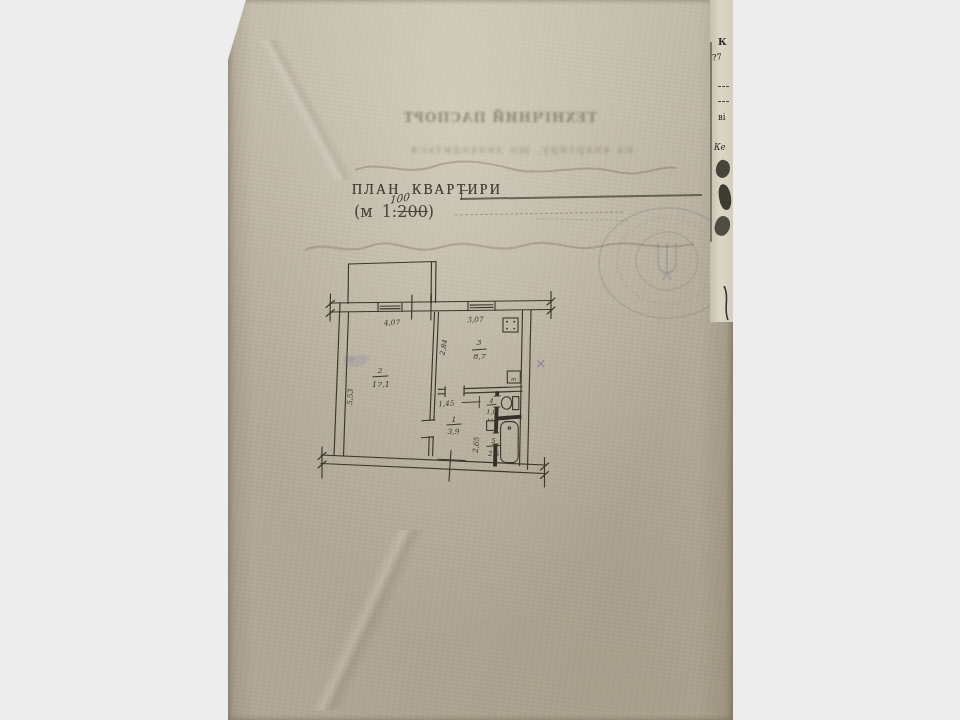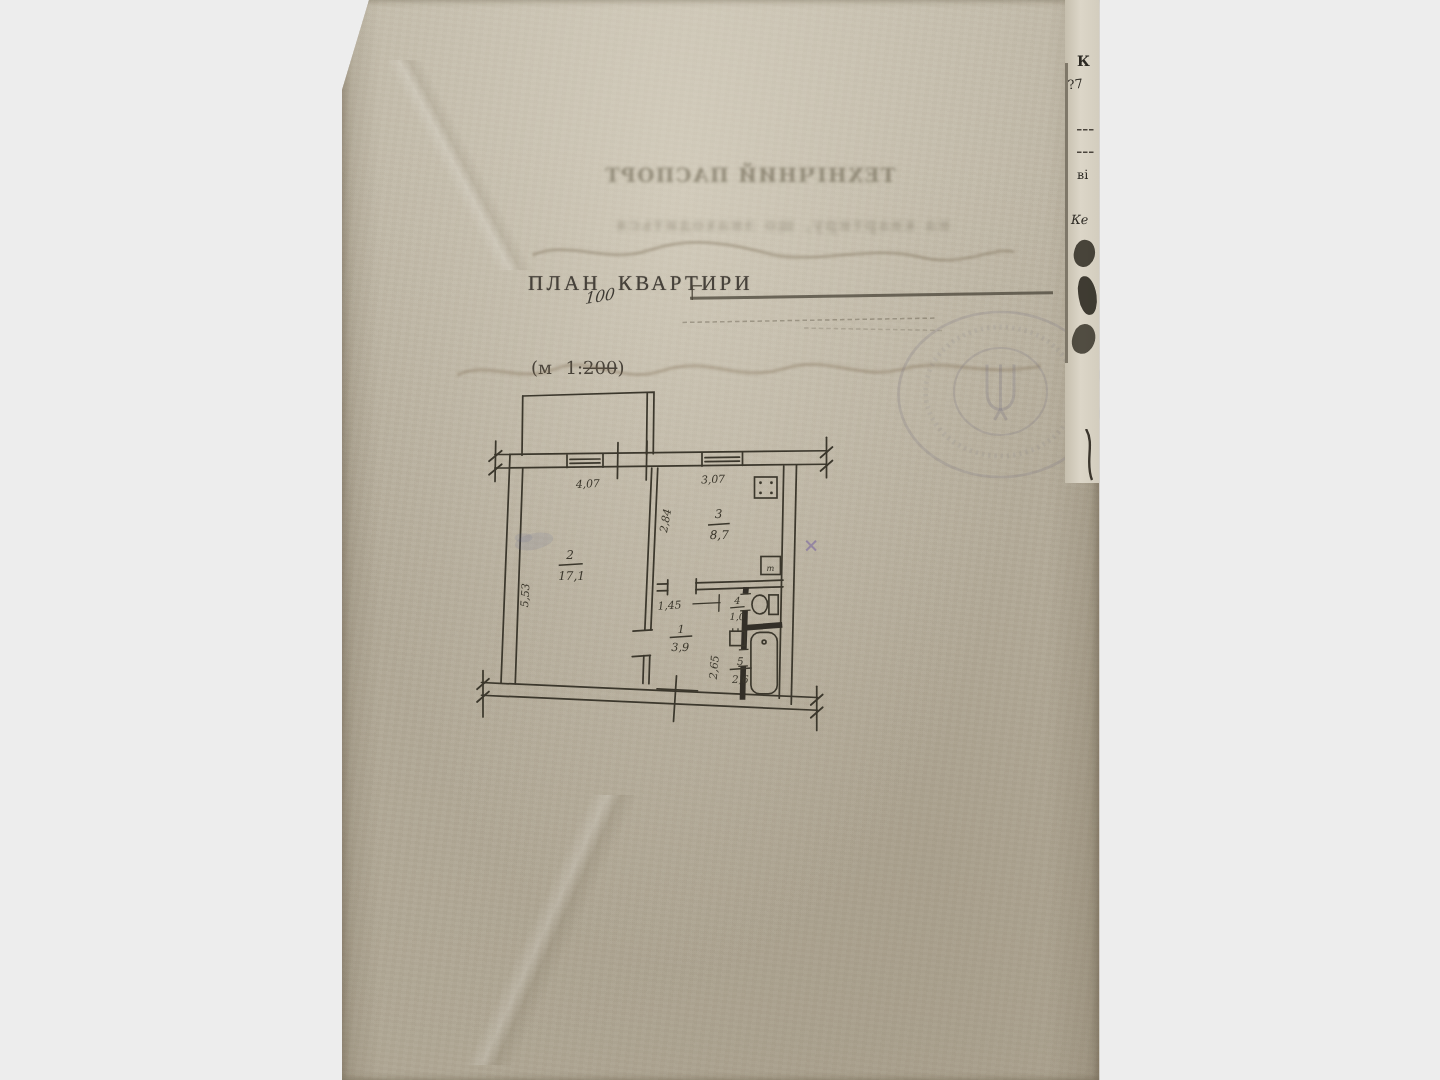--- a/index.html
+++ b/index.html
@@ -33,21 +33,21 @@
   #bleed2{left:137px;top:143px;width:312px;font-size:11px;letter-spacing:2px;
     color:rgba(100,92,74,.45);filter:blur(1.4px);text-align:center;}
   .scrawl{position:absolute;pointer-events:none;}
   
   #title{position:absolute;left:124px;top:182px;font-size:14px;letter-spacing:2.2px;
     color:#46413a;white-space:pre;text-shadow:0 0 .6px rgba(70,64,54,.7);font-family:Liberation Serif, serif;}
   #fill-line{position:absolute;left:232px;top:196px;width:242px;height:1.5px;
     background:rgba(74,68,56,.75);transform:rotate(-.9deg);}
   #fill-bracket{position:absolute;left:233px;top:190px;width:6px;height:9px;
     border-left:1.3px solid rgba(74,68,56,.8);border-top:1.3px solid rgba(74,68,56,.8);}
-  #scale-line{position:absolute;left:126px;top:202px;font-size:12px;color:#49433a;margin-top:36px;}
+  #scale-line{position:absolute;left:126px;top:202px;font-size:16px;color:#49433a;}
   #scale-line .gap{display:inline-block;width:9px;}
   #scale-crossed{text-decoration:line-through;}
   #handwritten-scale{position:absolute;left:162px;top:192px;font-size:10.5px;
     font-style:italic;color:#3e3a33;transform:rotate(-9deg) skewX(-14deg);}
   .dash-faint{position:absolute;border-top:1.2px dashed rgba(88,80,64,.38);}
   #dash1{left:227px;top:213px;width:168px;transform:rotate(-1deg);}
   #dash2{left:308px;top:219px;width:92px;opacity:.6;transform:rotate(1deg);}
   
   #strip{position:absolute;left:482px;top:0;width:23px;height:322px;
     background:linear-gradient(90deg,#c6bfae,#dcd6c8 45%,#d3cdbe);}

